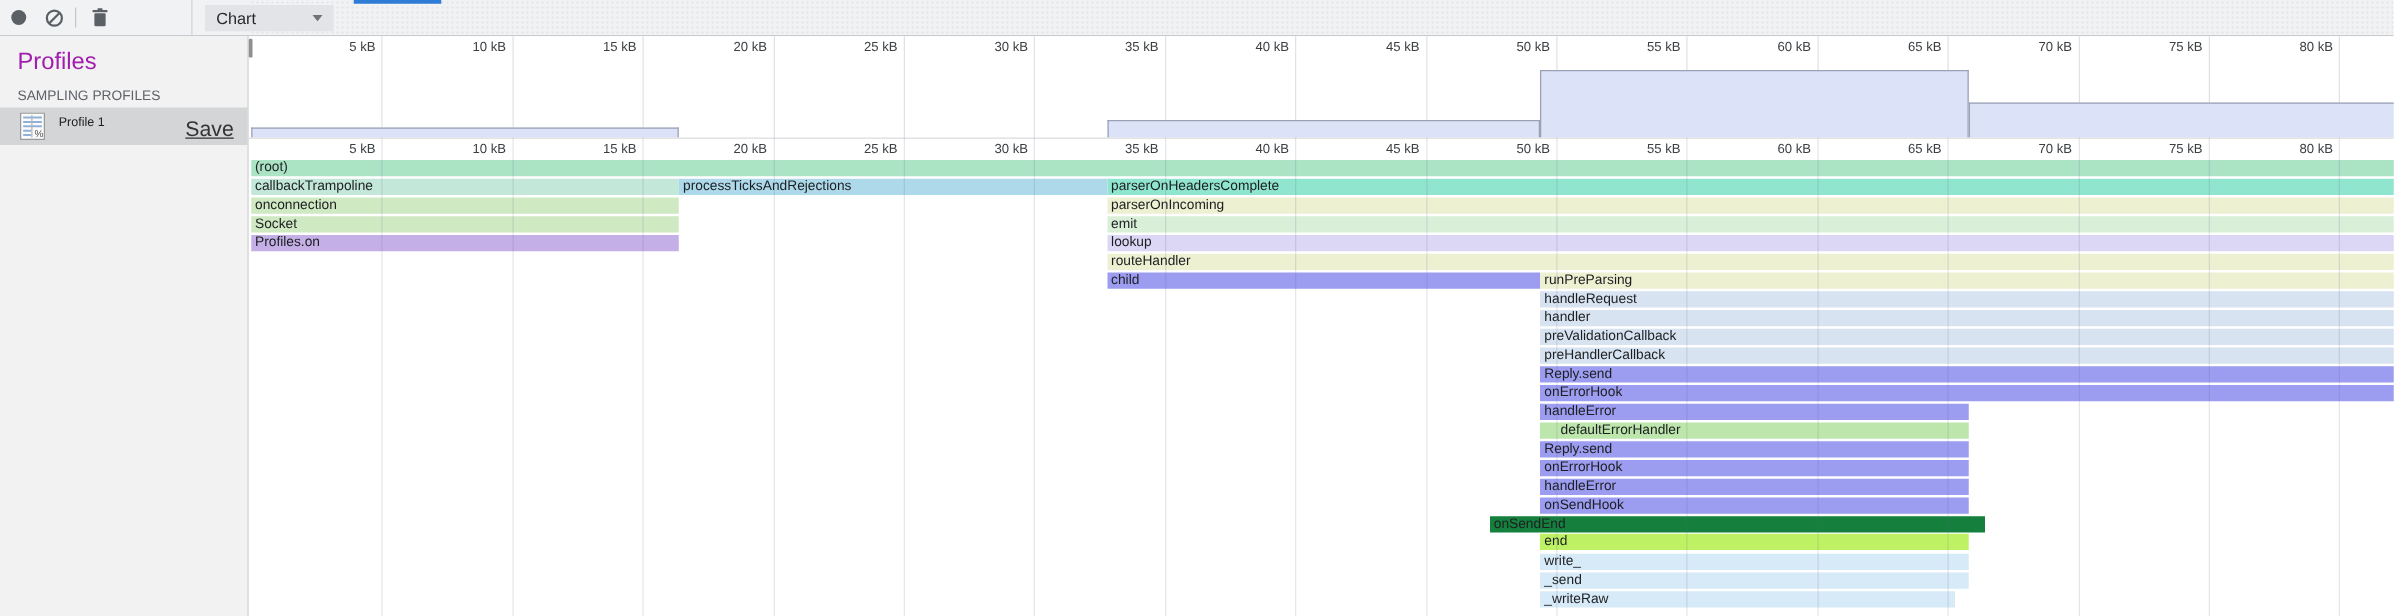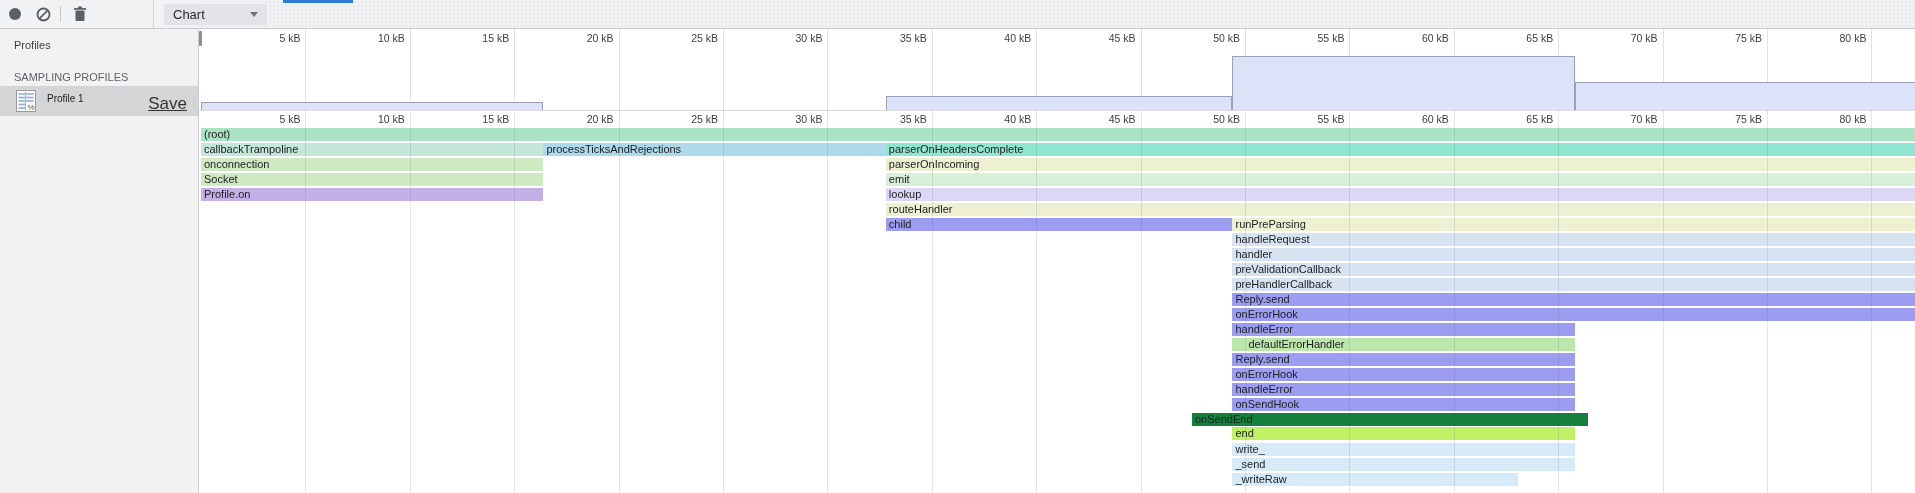--- a/index.html
+++ b/index.html
@@ -19,21 +19,21 @@
   .strip-divider{position:absolute;left:153px;top:0;width:1px;height:28px;background:#d2d4d7;}
   .chart-select{position:absolute;left:164px;top:4px;width:103px;height:21px;background:#e2e4e7;
                 display:flex;align-items:center;cursor:pointer;}
   .chart-select .lbl{font-size:13px;color:#26282b;padding-left:9px;flex:1;}
   .chart-select .caret{width:0;height:0;border-left:4.5px solid transparent;border-right:4.5px solid transparent;
                 border-top:5px solid #6f7377;margin-right:9px;}
 
   
   .sidebar{position:absolute;left:0;top:29px;width:198px;height:464px;background:#f2f2f2;
            border-right:1px solid #c9cbce;}
-  .profiles-title{position:absolute;left:14px;top:10px;font-size:11px;color:#404040;}
+  .profiles-title{position:absolute;left:14px;top:10px;font-size:19px;color:#a21caf;}
   .section-header{position:absolute;left:14px;top:42px;font-size:11px;color:#5f6368;}
   .profile-row{position:absolute;left:0;top:57px;width:198px;height:30px;background:#d4d5d6;cursor:pointer;}
   .profile-icon{position:absolute;left:16px;top:4px;}
   .profile-name{position:absolute;left:47px;top:7px;font-size:10px;color:#202124;}
   .save-link{position:absolute;right:11px;top:8px;font-size:17px;color:#333;text-decoration:underline;cursor:pointer;}
 
   
   .pane{position:absolute;left:199px;top:29px;width:1716px;height:464px;background:#fff;}
   .gridline{position:absolute;top:0;width:1px;height:81px;background:#e2e2e6;}
   .gridline2{position:absolute;top:81px;width:1px;height:383px;background:rgba(95,95,135,0.16);}
@@ -169,42 +169,42 @@
       </div>
     <div id="frames">
         <div class="frame" style="left: 2px; width: 1716.34px; top: 99px; background: rgb(171, 227, 197);">(root)</div>
         <div class="frame" style="left: 2px; width: 342.432px; top: 114px; background: rgb(195, 232, 217);">callbackTrampoline</div>
         <div class="frame" style="left: 344.432px; width: 342.432px; top: 114px; background: rgb(174, 217, 234);">processTicksAndRejections</div>
         <div class="frame" style="left: 686.864px; width: 1031.47px; top: 114px; background: rgb(144, 229, 206);">parserOnHeadersComplete</div>
         <div class="frame" style="left: 2px; width: 342.432px; top: 129px; background: rgb(207, 233, 194);">onconnection</div>
         <div class="frame" style="left: 686.864px; width: 1031.47px; top: 129px; background: rgb(238, 240, 210);">parserOnIncoming</div>
         <div class="frame" style="left: 2px; width: 342.432px; top: 144px; background: rgb(207, 233, 194);">Socket</div>
         <div class="frame" style="left: 686.864px; width: 1031.47px; top: 144px; background: rgb(217, 239, 216);">emit</div>
-        <div class="frame" style="left: 2px; width: 342.432px; top: 159px; background: rgb(196, 176, 230);">Profile.on</div>
+        <div class="frame" style="left: 2px; width: 342.432px; top: 159px; background: rgb(196, 176, 230);">Profiles.on</div>
         <div class="frame" style="left: 686.864px; width: 1031.47px; top: 159px; background: rgb(221, 215, 246);">lookup</div>
         <div class="frame" style="left: 686.864px; width: 1031.47px; top: 174px; background: rgb(238, 240, 210);">routeHandler</div>
         <div class="frame dotted" style="left: 686.864px; width: 346.608px; top: 189px; background: rgb(156, 157, 240);">child</div>
         <div class="frame" style="left: 1033.47px; width: 684.864px; top: 189px; background: rgb(238, 240, 210);">runPreParsing</div>
         <div class="frame" style="left: 1033.47px; width: 684.864px; top: 204px; background: rgb(215, 227, 240);">handleRequest</div>
         <div class="frame" style="left: 1033.47px; width: 684.864px; top: 219px; background: rgb(215, 227, 240);">handler</div>
         <div class="frame" style="left: 1033.47px; width: 684.864px; top: 234px; background: rgb(215, 227, 240);">preValidationCallback</div>
         <div class="frame" style="left: 1033.47px; width: 684.864px; top: 249px; background: rgb(215, 227, 240);">preHandlerCallback</div>
         <div class="frame" style="left: 1033.47px; width: 684.864px; top: 264px; background: rgb(156, 157, 240);">Reply.send</div>
         <div class="frame" style="left: 1033.47px; width: 684.864px; top: 279px; background: rgb(156, 157, 240);">onErrorHook</div>
         <div class="frame" style="left: 1033.47px; width: 342.432px; top: 294px; background: rgb(156, 157, 240);">handleError</div>
         <div class="frame" style="left: 1033.47px; width: 342.432px; top: 309px; background: rgb(188, 230, 171); padding-left: 16px;">defaultErrorHandler</div>
         <div class="frame" style="left: 1033.47px; width: 342.432px; top: 324px; background: rgb(156, 157, 240);">Reply.send</div>
         <div class="frame" style="left: 1033.47px; width: 342.432px; top: 339px; background: rgb(156, 157, 240);">onErrorHook</div>
         <div class="frame" style="left: 1033.47px; width: 342.432px; top: 354px; background: rgb(156, 157, 240);">handleError</div>
         <div class="frame" style="left: 1033.47px; width: 342.432px; top: 369px; background: rgb(156, 157, 240);">onSendHook</div>
         <div class="frame" style="left: 993px; width: 396px; top: 384px; background: #15803d;">onSendEnd</div>
         <div class="frame" style="left: 1033.47px; width: 342.432px; top: 398px; background: #bef264;">end</div>
         <div class="frame" style="left: 1033.47px; width: 342.432px; top: 414px; background: rgb(215, 234, 247);">write_</div>
         <div class="frame" style="left: 1033.47px; width: 342.432px; top: 429px; background: rgb(215, 234, 247);">_send</div>
-        <div class="frame" style="left: 1033.47px; width: 286px; top: 444px; background: rgb(215, 234, 247);">_writeRaw</div>
+        <div class="frame" style="left: 1033.47px; width: 332px; top: 444px; background: rgb(215, 234, 247);">_writeRaw</div>
       </div>
     <div id="grid-overlay">
         <div class="gridline2" style="left: 106.4px;"></div>
         <div class="gridline2" style="left: 210.8px;"></div>
         <div class="gridline2" style="left: 315.2px;"></div>
         <div class="gridline2" style="left: 419.6px;"></div>
         <div class="gridline2" style="left: 524px;"></div>
         <div class="gridline2" style="left: 628.4px;"></div>
         <div class="gridline2" style="left: 732.8px;"></div>
         <div class="gridline2" style="left: 837.2px;"></div>

